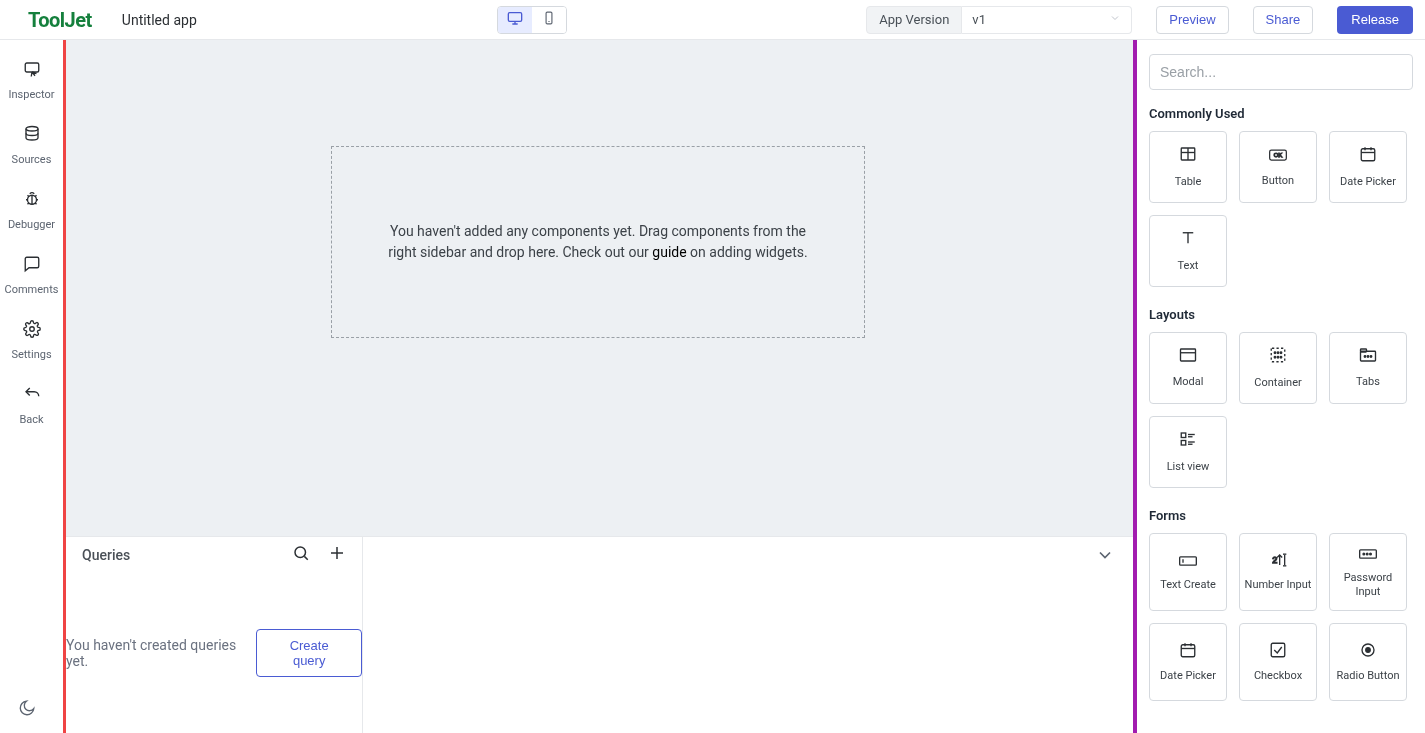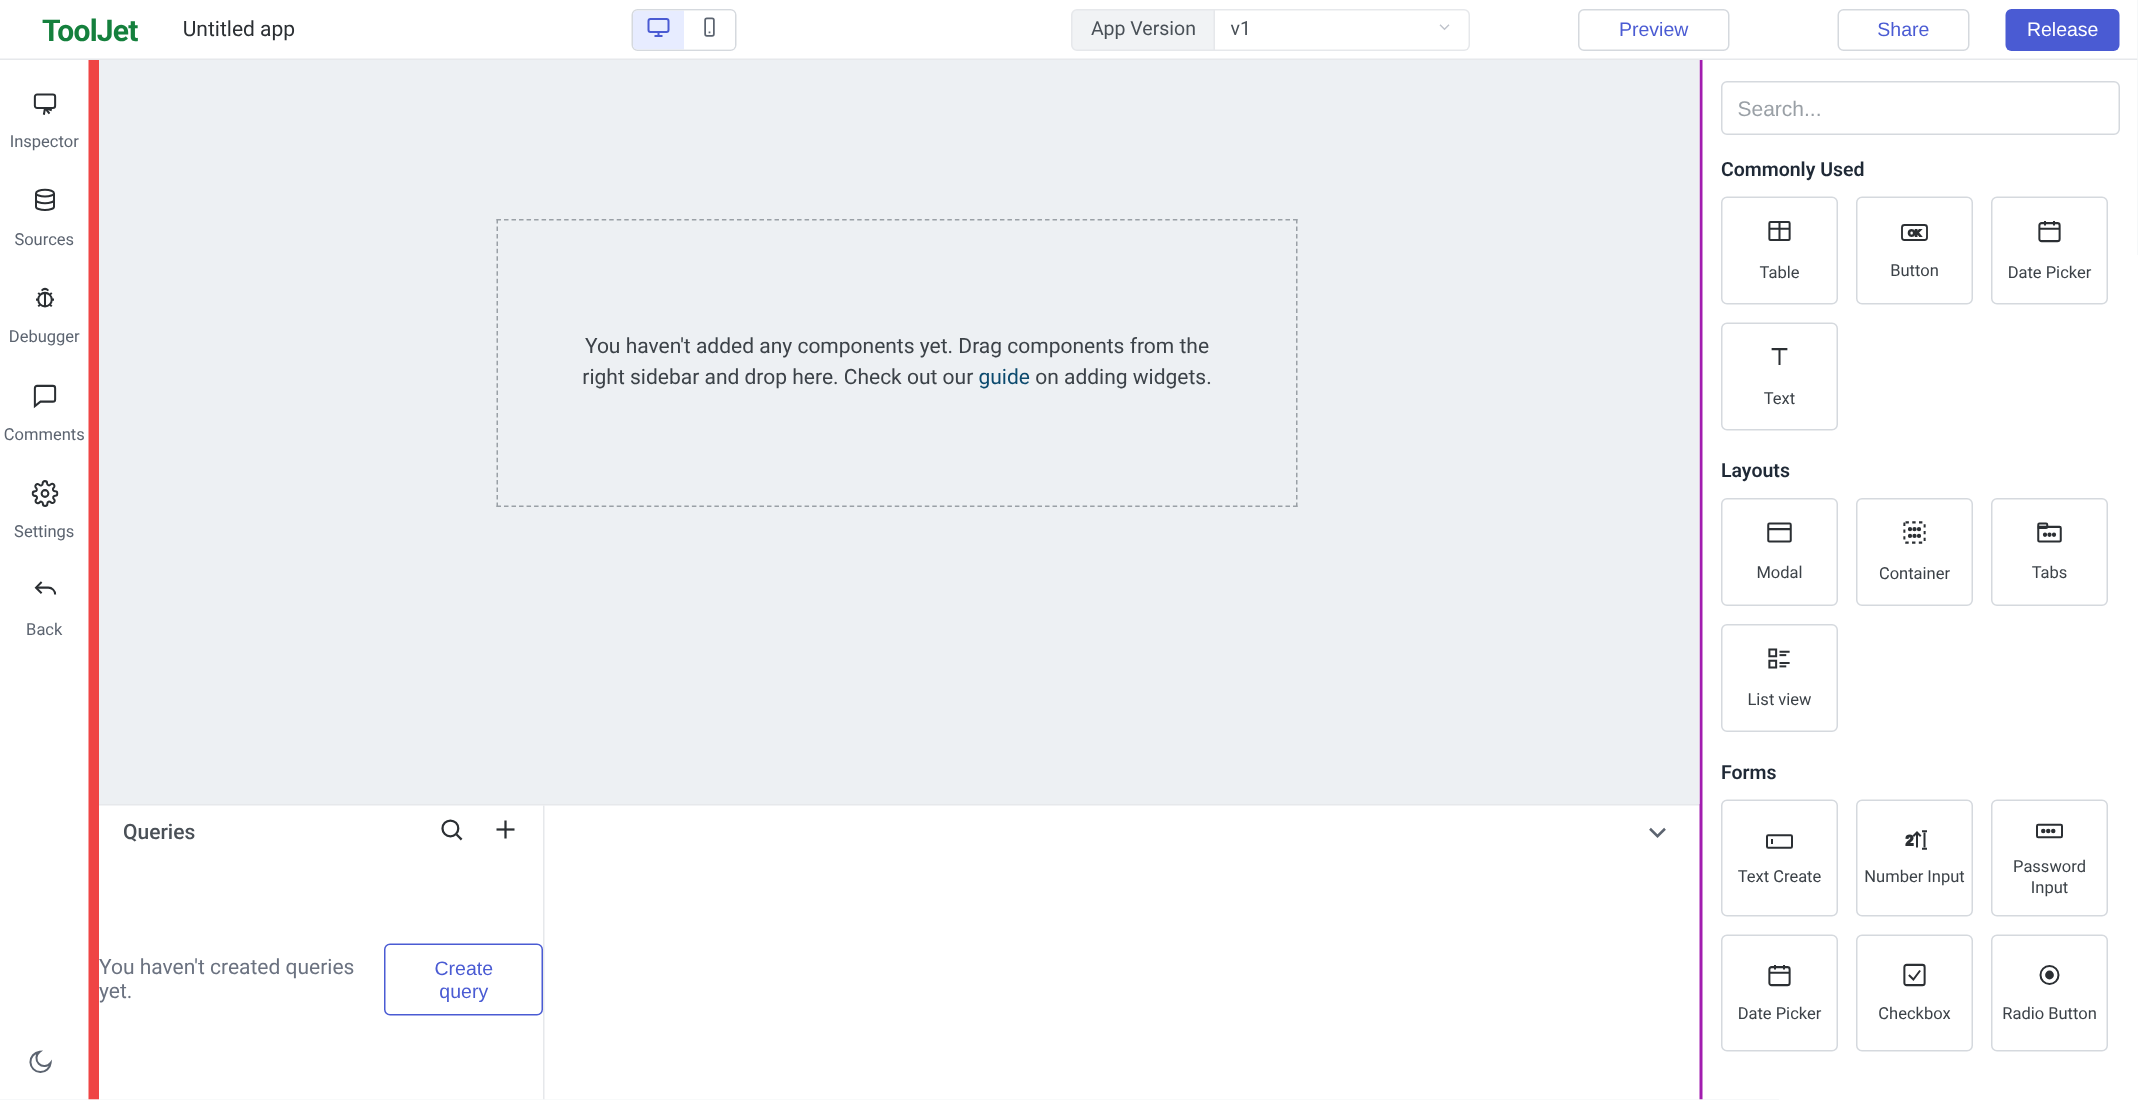--- a/index.html
+++ b/index.html
@@ -41,55 +41,55 @@
     .version-label {
       background: #f1f3f5; height: 28px; padding: 0 12px; display: flex; align-items: center;
       font-size: 13px; color: #495057; border-radius: 4px 0 0 4px; border: 1px solid #e6e8eb;
     }
     .version-select {
       height: 28px; width: 170px; display:flex; align-items:center; justify-content:space-between;
       font-size:13px; color:#495057; padding:0 10px; border:1px solid #e6e8eb; border-left:none;
       border-radius:0 4px 4px 0; background:#fff;
     }
     .btn-outline {
-      height: 28px; padding: 0 26px; border: 1px solid #d5d9de; background: #fff;
-      border-radius: 4px; font-size: 13px; color: #4a5bd3; cursor: pointer; margin-left: 48px;
+      height: 28px; padding: 0 12px; border: 1px solid #d5d9de; background: #fff;
+      border-radius: 4px; font-size: 13px; color: #4a5bd3; cursor: pointer;
     }
     .btn-primary {
       height: 28px; padding: 0 14px; background: #4a5bd3; border: none; color: #fff;
       font-size: 13px; border-radius: 4px; cursor: pointer;
     }
 
     
     .body { display: flex; height: calc(733px - 40px); }
 
     
     .left-sidebar {
-      width: 66px; border-right: 7px solid #ef4444; display: flex; flex-direction: column;
+      width: 66px; border-right: 3px solid #ef4444; display: flex; flex-direction: column;
       align-items: center; padding-top: 8px; position:relative;
     }
     .left-item { width: 64px; text-align: center; padding: 12px 0; cursor: pointer; }
     .left-item .icon-wrap { display: flex; justify-content: center; margin-bottom: 6px; }
     .left-item .label { font-size: 11px; color: #5c6470; }
     .theme-toggle { position: absolute; bottom: 12px; left: 18px; }
 
     
     .main-col { flex: 1; display: flex; flex-direction: column; }
     .canvas-area {
       flex: 1; background: #edf0f3; position: relative; overflow: hidden;
     }
     .placeholder-box {
       position: absolute; top: 106px; left: 265px; width: 534px; height: 192px;
       border: 1px dashed #9aa0a6; background: #edf0f3; display: flex; align-items: center;
       justify-content: center; padding: 20px 48px;
     }
     .placeholder-text {
       text-align: center; font-size: 14px; color: #3c4248; line-height: 1.5;
     }
-    .placeholder-text a { color: #0c4a6e; text-decoration: none; }
+    .placeholder-text a { color: #000000; text-decoration: none; }
 
     
     .queries-panel { height: 197px; border-top: 1px solid #e6e8eb; display: flex; background:#fff; }
     .queries-left {
       width: 297px; border-right: 1px solid #e6e8eb; display: flex; flex-direction: column;
     }
     .queries-header {
       height: 36px; display: flex; align-items: center; justify-content: space-between;
       padding: 12px 16px;
     }
@@ -106,21 +106,21 @@
     }
     .queries-right {
       flex: 1; position:relative;
     }
     .collapse-arrow {
       position: absolute; right: 18px; top: 8px;
     }
 
     
     .right-sidebar {
-      width: 292px; border-left: 2px solid #a21caf; padding: 14px 12px;
+      width: 292px; border-left: 4px solid #a21caf; padding: 14px 12px;
       overflow-y: auto; scrollbar-width: thin;
     }
     .search-input {
       width: 100%; height: 36px; border: 1px solid #d5d9de; border-radius: 4px;
       padding: 0 10px; font-size: 14px; outline: none; margin-bottom: 16px;
     }
     .search-input::placeholder { color: #9aa0a6; }
     .section-heading { font-size: 13px; font-weight: 600; color: #1f2936; margin-bottom: 10px; }
     .component-grid {
       display: flex; flex-wrap: wrap; gap: 12px; margin-bottom: 20px;

